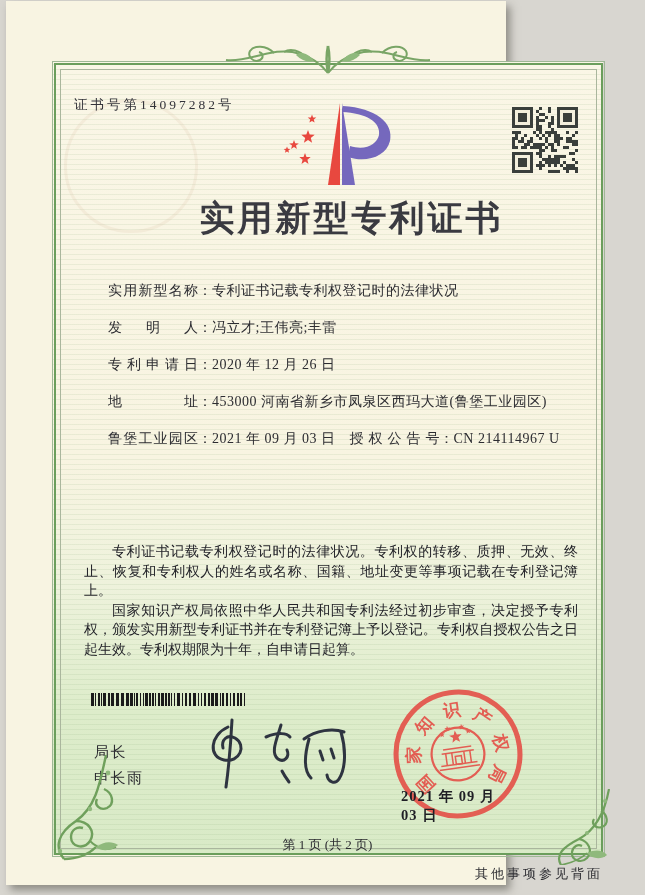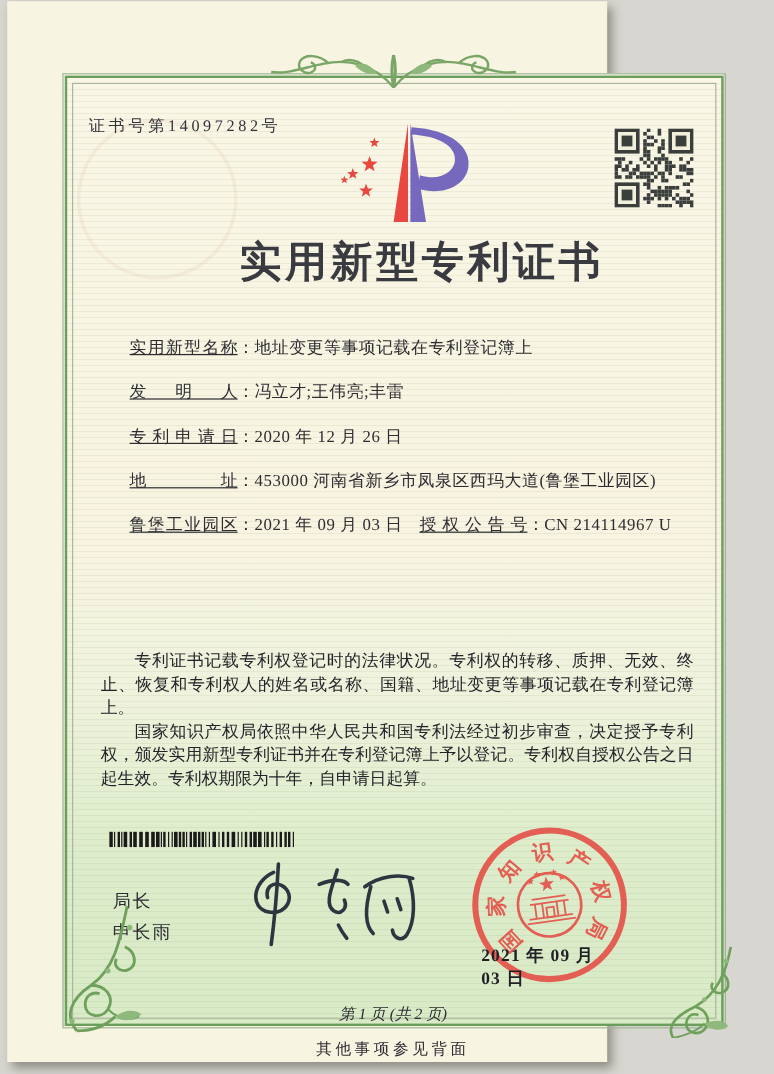--- a/index.html
+++ b/index.html
@@ -31,36 +31,36 @@
   .frame{position:absolute;left:46px;top:60px;width:551px;height:794px;border:1px solid #9fb795;pointer-events:none;}
   .frame-mid{position:absolute;inset:1px;border:2px solid var(--frame-green);}
   .frame-thin{position:absolute;inset:7px;border:1px solid #aab69d;}
   .certno{position:absolute;left:68px;top:95px;font-size:13.5px;letter-spacing:3px;color:#33333a;}
   .title{
     position:absolute;left:46px;top:194px;width:551px;text-align:center;
     font-size:35px;font-weight:700;letter-spacing:3px;color:#3a3a41;padding-left:24px;
   }
   .fields{position:absolute;left:102px;top:279px;font-size:14px;color:var(--ink);}
   .frow{margin-bottom:15px;height:22px;line-height:22px;white-space:nowrap;}
-  .flabel{display:inline-block;width:90px;text-align:justify;text-align-last:justify;text-decoration:underline;}
+  .flabel{display:inline-block;width:90px;text-align:justify;text-align-last:justify;}
   .fvalue{letter-spacing:.5px;}
   .grant2{margin-left:14px;}
   .paras{
     position:absolute;left:78px;top:541px;width:494px;
     font-size:14px;line-height:19.5px;color:#232329;text-align:justify;
   }
   .paras p{margin:0;text-indent:2em;}
   .barcode{position:absolute;left:85px;top:692px;}
   .signer{position:absolute;left:88px;top:741px;font-size:15px;color:var(--ink);letter-spacing:1.5px;line-height:21px;}
   .signer .s2{margin-top:5px;}
   .signature{position:absolute;left:186px;top:712px;}
   .seal{position:absolute;left:383px;top:684px;transform:rotate(-8deg);opacity:.93;}
   .sealdate{position:absolute;left:395px;top:786px;font-size:14.5px;font-weight:700;letter-spacing:1px;color:#1f1f25;z-index:6;}
-  .pagenum{position:absolute;left:46px;top:835px;width:551px;text-align:center;font-size:13px;color:var(--ink);z-index:3;font-style:italic;}
-  .backnote{position:absolute;left:46px;top:864px;width:551px;text-align:center;font-size:13px;letter-spacing:3px;color:var(--ink);}
+  .pagenum{position:absolute;left:46px;top:835px;width:551px;text-align:center;font-size:13px;color:var(--ink);z-index:3;}
+  .backnote{position:absolute;left:46px;top:864px;width:551px;text-align:right;font-size:13px;letter-spacing:3px;color:var(--ink);}
   .flourish{position:absolute;z-index:2;}
   .bleed{
     position:absolute;left:58px;top:98px;width:128px;height:128px;border-radius:50%;
     border:3px solid rgba(195,145,115,.10);
   }
   svg{display:block;}
 </style>
 </head>
 <body>
 
@@ -279,21 +279,21 @@
       <rect x="51" y="6" width="9" height="9" fill="#3a3f3c"></rect>
       <rect x="0" y="45" width="21" height="21" fill="#3a3f3c"></rect>
       <rect x="3" y="48" width="15" height="15" fill="#f3efdd"></rect>
       <rect x="6" y="51" width="9" height="9" fill="#3a3f3c"></rect>
     </svg>
 
   <div class="title">实用新型专利证书</div>
 
   <div class="fields">
     <div class="frow">
-      <span class="flabel">实用新型名称</span>：<span class="fvalue">地址变更等事项记载在专利登记簿上</span>
+      <span class="flabel">实用新型名称</span>：<span class="fvalue">专利证书记载专利权登记时的法律状况</span>
     </div>
     <div class="frow">
       <span class="flabel">发明人</span>：<span class="fvalue">冯立才;王伟亮;丰雷</span>
     </div>
     <div class="frow">
       <span class="flabel">专利申请日</span>：<span class="fvalue">2020 年 12 月 26 日</span>
     </div>
     <div class="frow">
       <span class="flabel">地址</span>：<span class="fvalue">453000 河南省新乡市凤泉区西玛大道(鲁堡工业园区)</span>
     </div>

